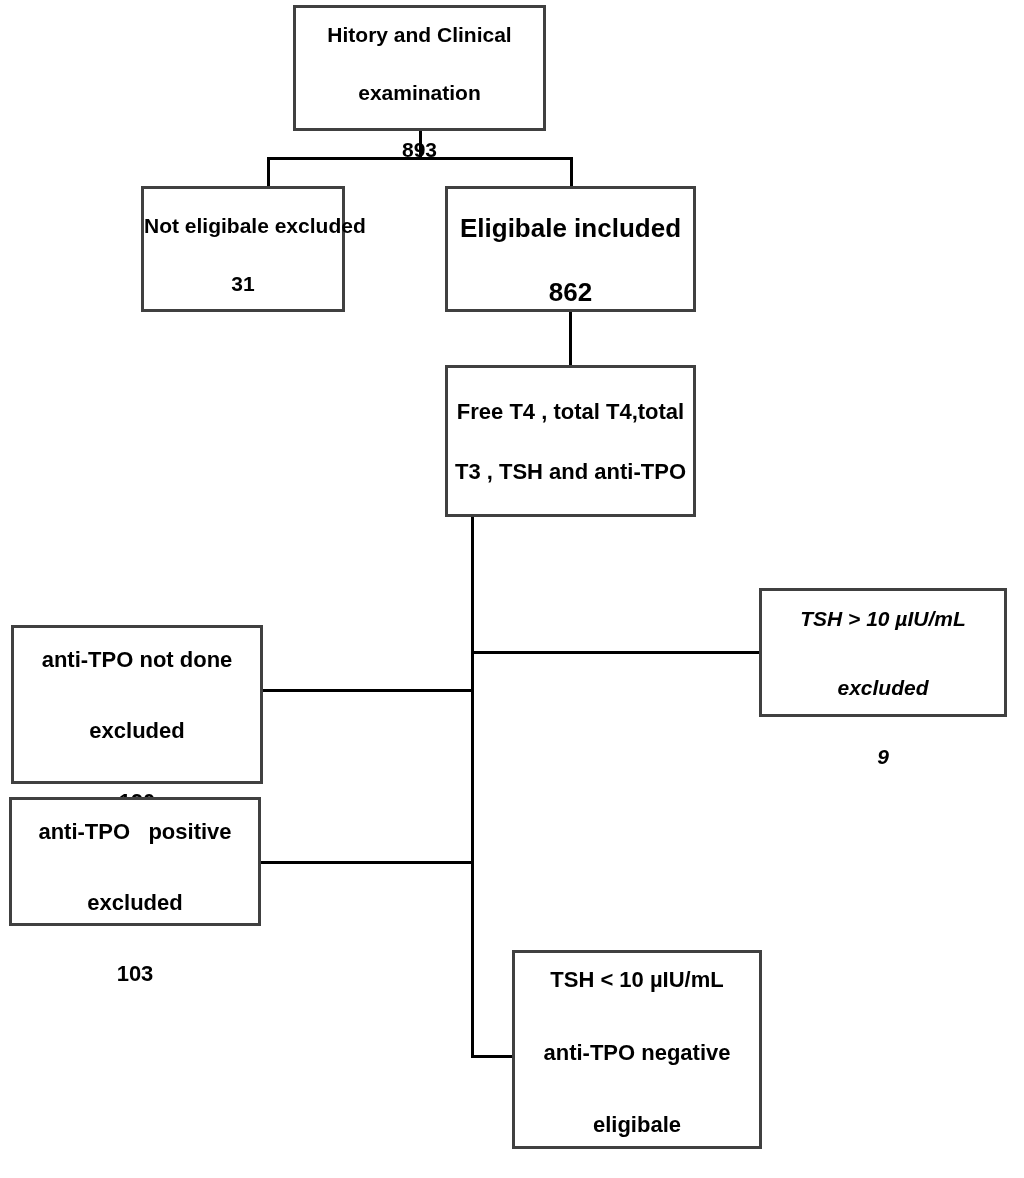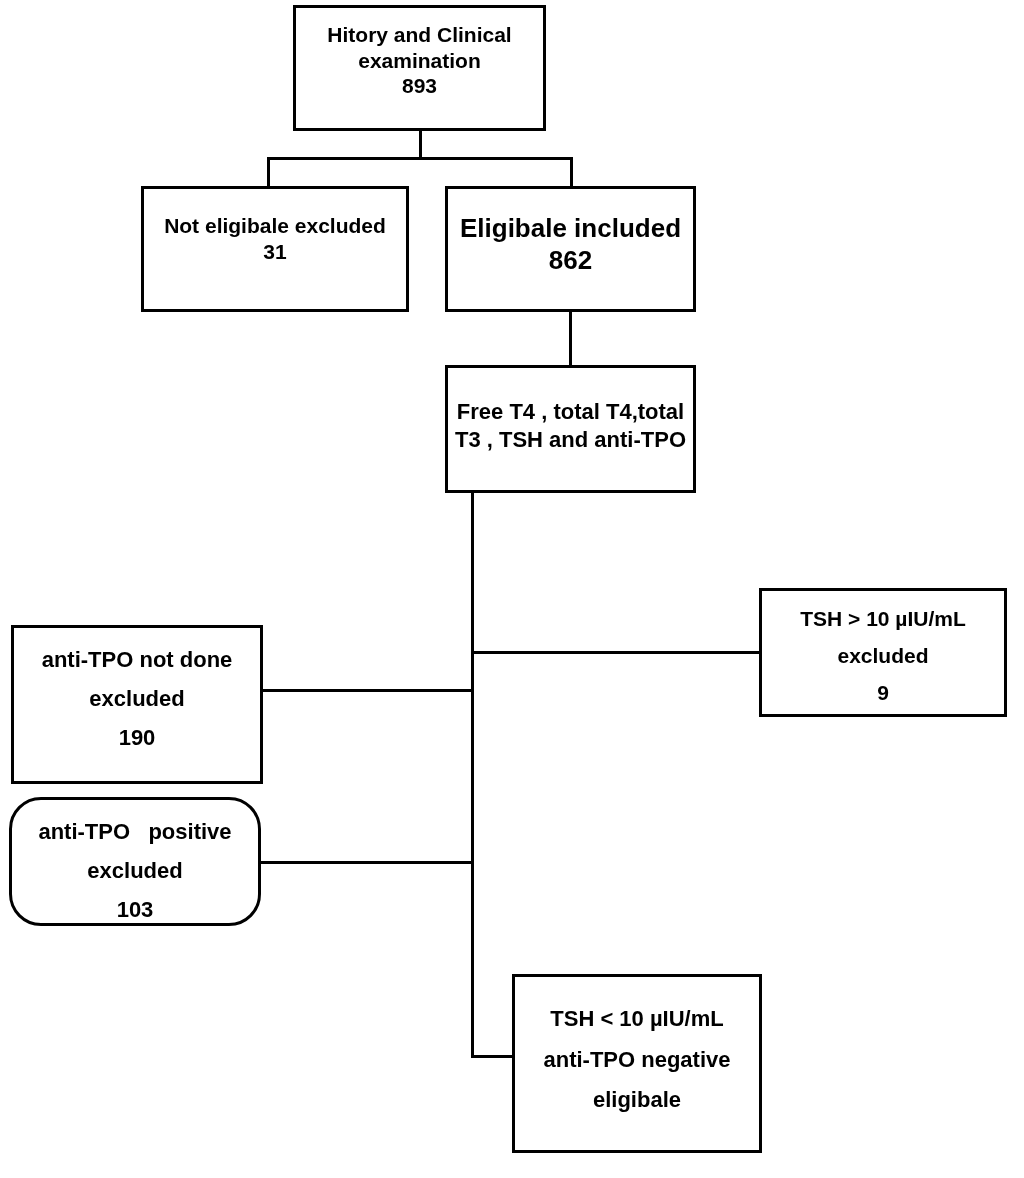--- a/index.html
+++ b/index.html
@@ -13,51 +13,52 @@
   #flowchart-canvas {
     position: relative;
     width: 1024px;
     height: 1178px;
     background: #ffffff;
     overflow: hidden;
   }
   .node-box {
     position: absolute;
     box-sizing: border-box;
-    border: 3px solid #000000;
+    border: 3px solid #404040;
     background: #ffffff;
     display: flex;
     flex-direction: column;
     align-items: center;
     z-index: 2;
+    gap: 32px;
   }
   .node-line {
     display: block;
     width: 100%;
     text-align: center;
     font-weight: bold;
     color: #000000;
     white-space: pre;
     line-height: 1.22;
   }
   
   #box-history      { left: 293px; top: 5px;    width: 253px; height: 126px; padding-top: 14px; }
-  #box-not-eligible { left: 141px; top: 186px;  width: 268px; height: 126px; padding-top: 24px; }
+  #box-not-eligible { left: 141px; top: 186px;  width: 204px; height: 126px; padding-top: 24px; }
   #box-eligible     { left: 445px; top: 186px;  width: 251px; height: 126px; padding-top: 24px; }
-  #box-labtests     { left: 445px; top: 365px;  width: 251px; height: 128px; padding-top: 30px; }
+  #box-labtests     { left: 445px; top: 365px;  width: 251px; height: 152px; padding-top: 30px; }
   #box-tsh-high     { left: 759px; top: 588px;  width: 248px; height: 129px; padding-top: 10px; }
   #box-tpo-notdone  { left: 11px;  top: 625px;  width: 252px; height: 159px; padding-top: 12px; }
-  #box-tpo-positive { left: 9px;   top: 797px;  width: 252px; height: 129px; padding-top: 12px; border-radius: 32px; }
-  #box-included     { left: 512px; top: 950px;  width: 250px; height: 179px; padding-top: 22px; margin-top: 24px; }
+  #box-tpo-positive { left: 9px;   top: 797px;  width: 252px; height: 129px; padding-top: 12px; }
+  #box-included     { left: 512px; top: 950px;  width: 250px; height: 199px; padding-top: 7px; }
 
   #box-history .node-line      { font-size: 21px; }
   #box-not-eligible .node-line { font-size: 21px; }
   #box-eligible .node-line     { font-size: 26px; }
   #box-labtests .node-line     { font-size: 22px; line-height: 1.28; }
-  #box-tsh-high .node-line     { font-size: 21px; line-height: 1.75; }
+  #box-tsh-high .node-line     { font-size: 21px; line-height: 1.75; font-style: italic; }
   #box-tpo-notdone .node-line  { font-size: 22px; line-height: 1.78; }
   #box-tpo-positive .node-line { font-size: 22px; line-height: 1.78; }
   #box-included .node-line     { font-size: 22px; line-height: 1.85; }
 
   .connector {
     position: absolute;
     background: #000000;
     z-index: 1;
   }
   .conn-v { width: 3px; }

